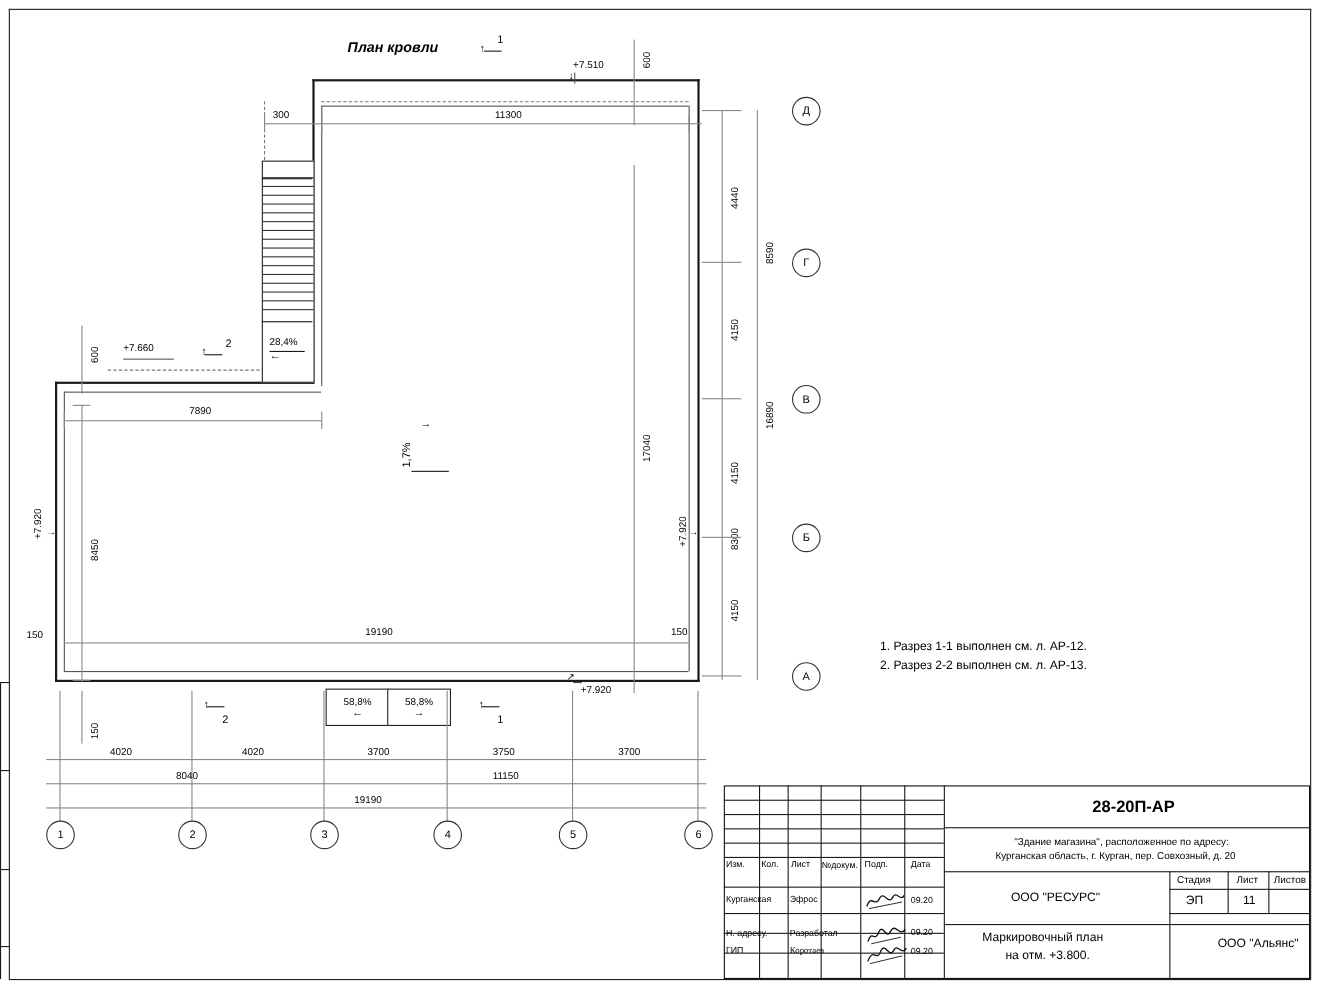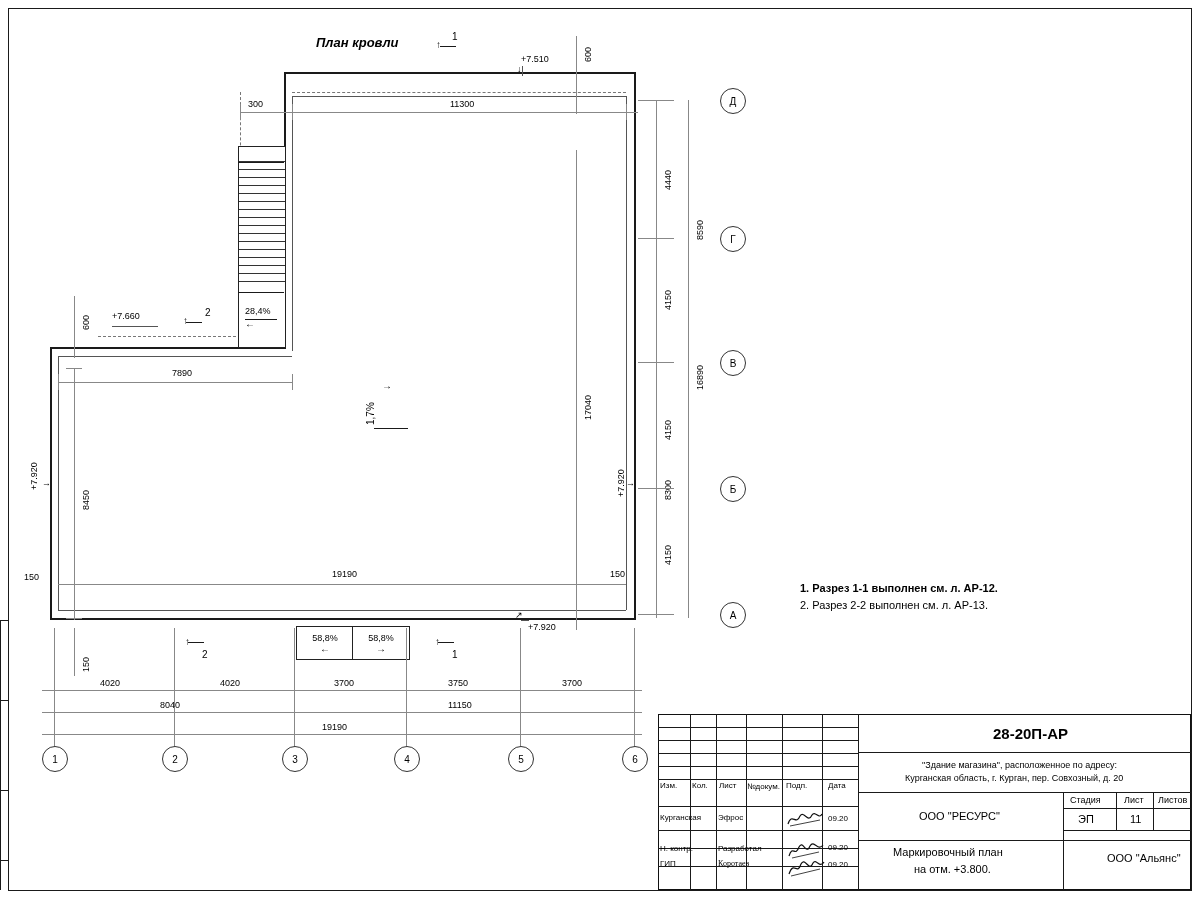--- a/index.html
+++ b/index.html
@@ -270,21 +270,21 @@
   <div class="circ" style="left:394px; top:746px;">
       <span>4</span>
     </div>
   <div class="circ" style="left:508px; top:746px;">
       <span>5</span>
     </div>
   <div class="circ" style="left:622px; top:746px;">
       <span>6</span>
     </div>
 
-  <div class="txt t11" style="left:800px; top:583px;font-weight:bold;">1. Разрез 1-1 выполнен см. л. АР-12.</div>
+  <div class="txt t11" style="left:800px; top:583px;">1. Разрез 1-1 выполнен см. л. АР-12.</div>
   <div class="txt t11" style="left:800px; top:600px;">2. Разрез 2-2 выполнен см. л. АР-13.</div>
 
   <div class="tb" style="left:658px; top:714px; width:533px; height:176px;"></div>
 
   <div class="ln h" style="left:658px; top:727px; width:200px;"></div>
   <div class="ln h" style="left:658px; top:740px; width:200px;"></div>
   <div class="ln h" style="left:658px; top:753px; width:200px;"></div>
   <div class="ln h" style="left:658px; top:766px; width:200px;"></div>
   <div class="ln h" style="left:658px; top:779px; width:200px;"></div>
   <div class="ln h" style="left:658px; top:806px; width:200px;"></div>
@@ -312,21 +312,21 @@
   <div class="txt t8" style="left:692px; top:782px;">Кол.</div>
   <div class="txt t8" style="left:719px; top:782px;">Лист</div>
   <div class="txt t8" style="left:747px; top:783px;">№докум.</div>
   <div class="txt t8" style="left:786px; top:782px;">Подп.</div>
   <div class="txt t8" style="left:828px; top:782px;">Дата</div>
 
   <div class="txt t8" style="left:660px; top:814px;">Курганская</div>
   <div class="txt t8" style="left:718px; top:814px;">Эфрос</div>
   <div class="txt t8" style="left:828px; top:815px;">09.20</div>
 
-  <div class="txt t8" style="left:660px; top:845px;">Н. контр.</div>
+  <div class="txt t8" style="left:660px; top:845px;">Н. адресу.</div>
   <div class="txt t8" style="left:718px; top:845px;">Разработал</div>
   <div class="txt t8" style="left:828px; top:844px;">09.20</div>
 
   <div class="txt t8" style="left:660px; top:860px;">ГИП</div>
   <div class="txt t8" style="left:718px; top:860px;font-family:Liberation Serif, serif;">Коротаев</div>
   <div class="txt t8" style="left:828px; top:861px;">09.20</div>
 
   <svg width="40" height="20" style="left:786px; top:808px;">
     <path d="M2,16 C6,4 10,18 14,8 C18,2 22,16 26,7 C29,2 33,12 36,6" stroke="#111" fill="none" stroke-width="1.2"></path>
     <path d="M4,18 L34,12" stroke="#111" fill="none" stroke-width="0.8"></path>

